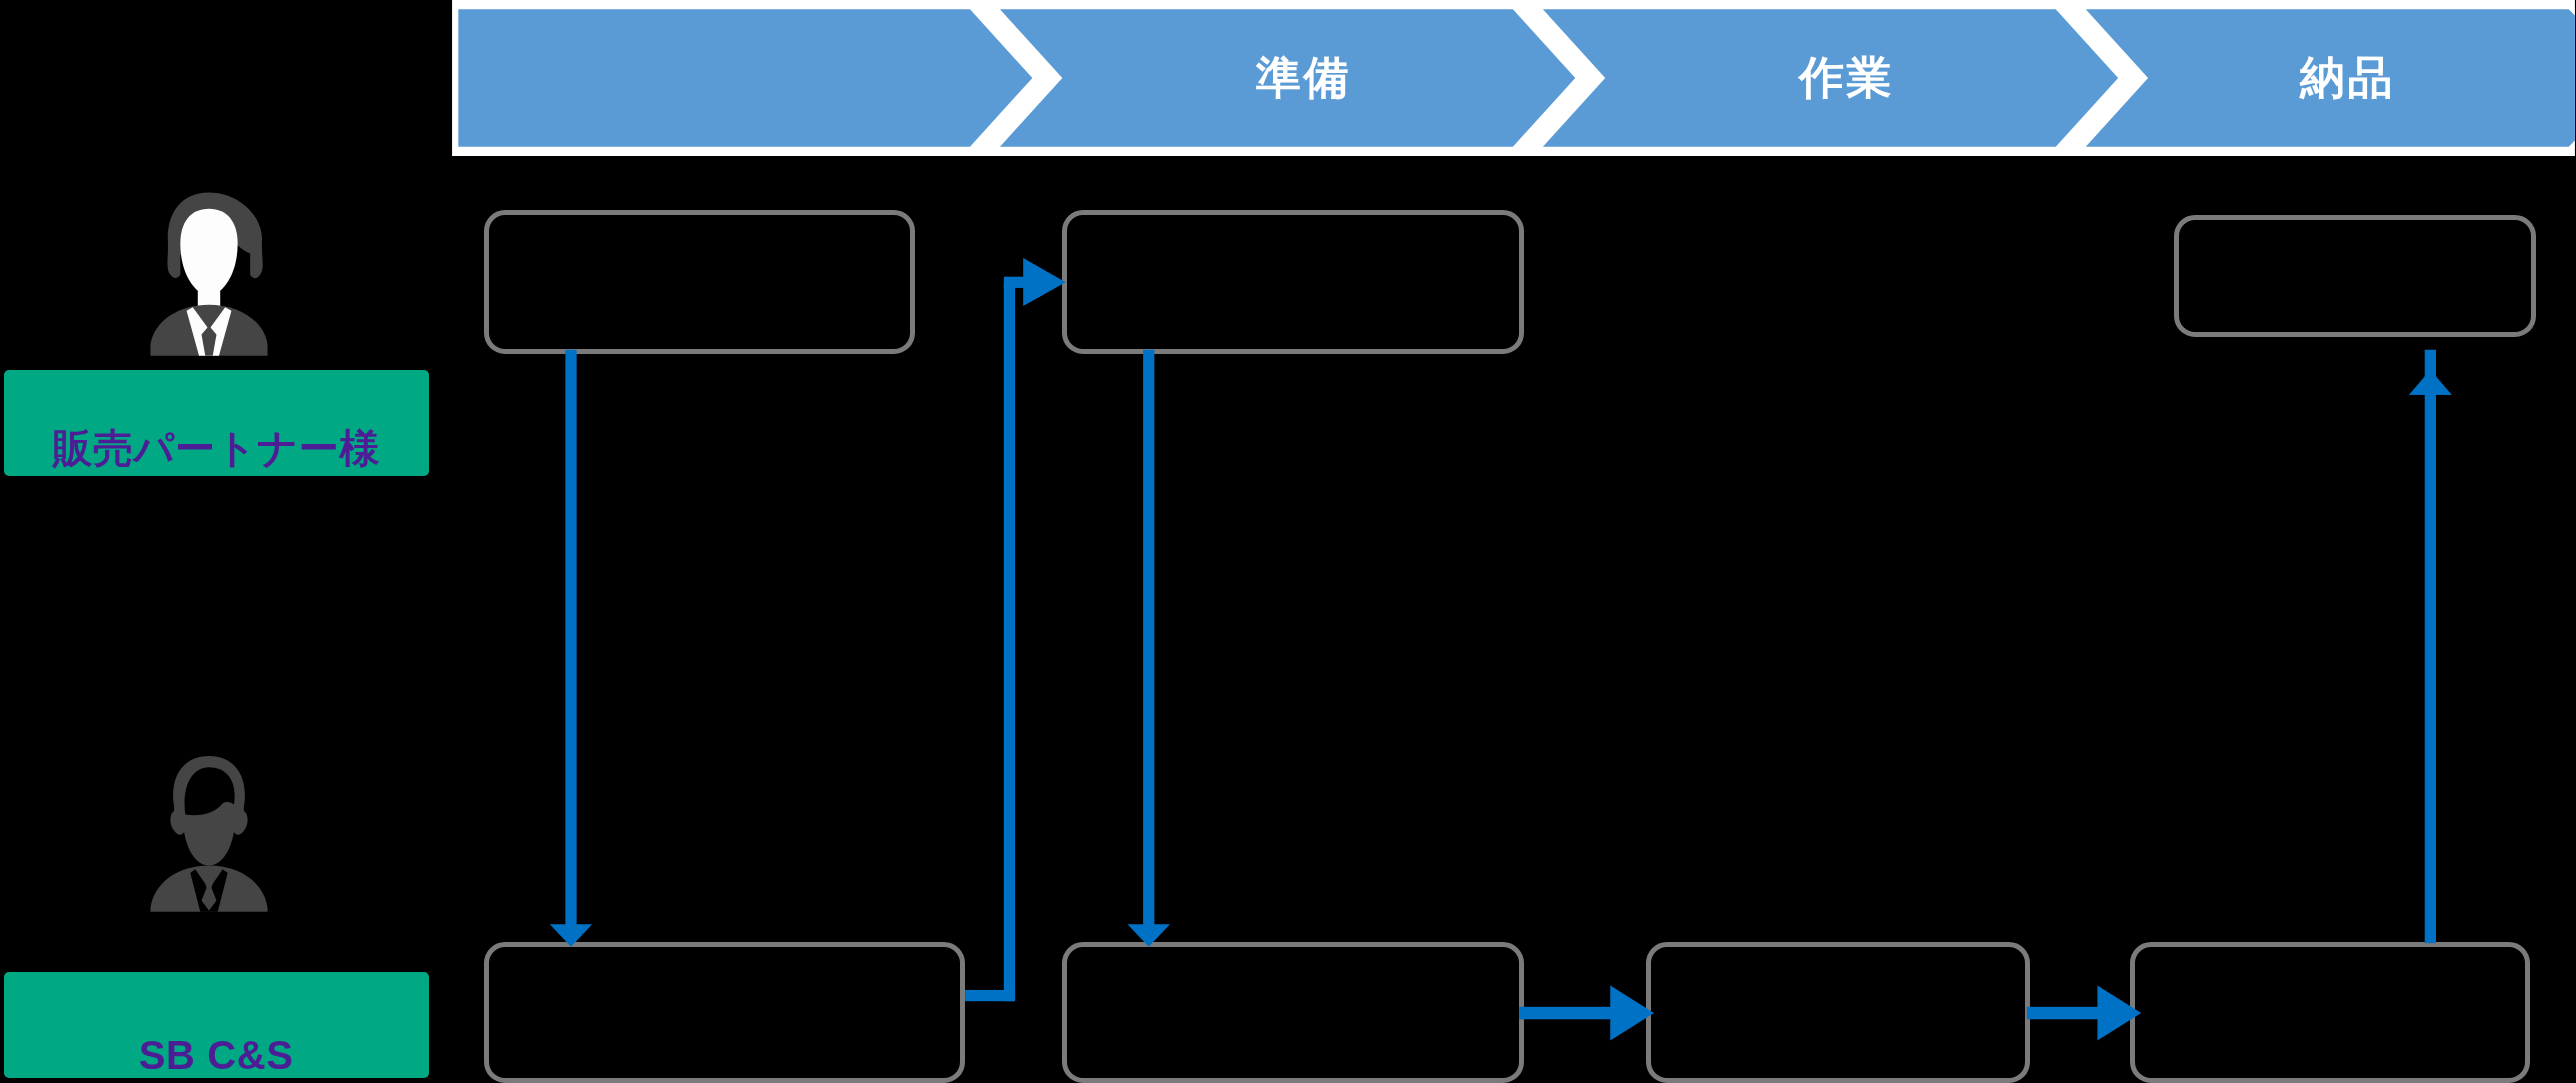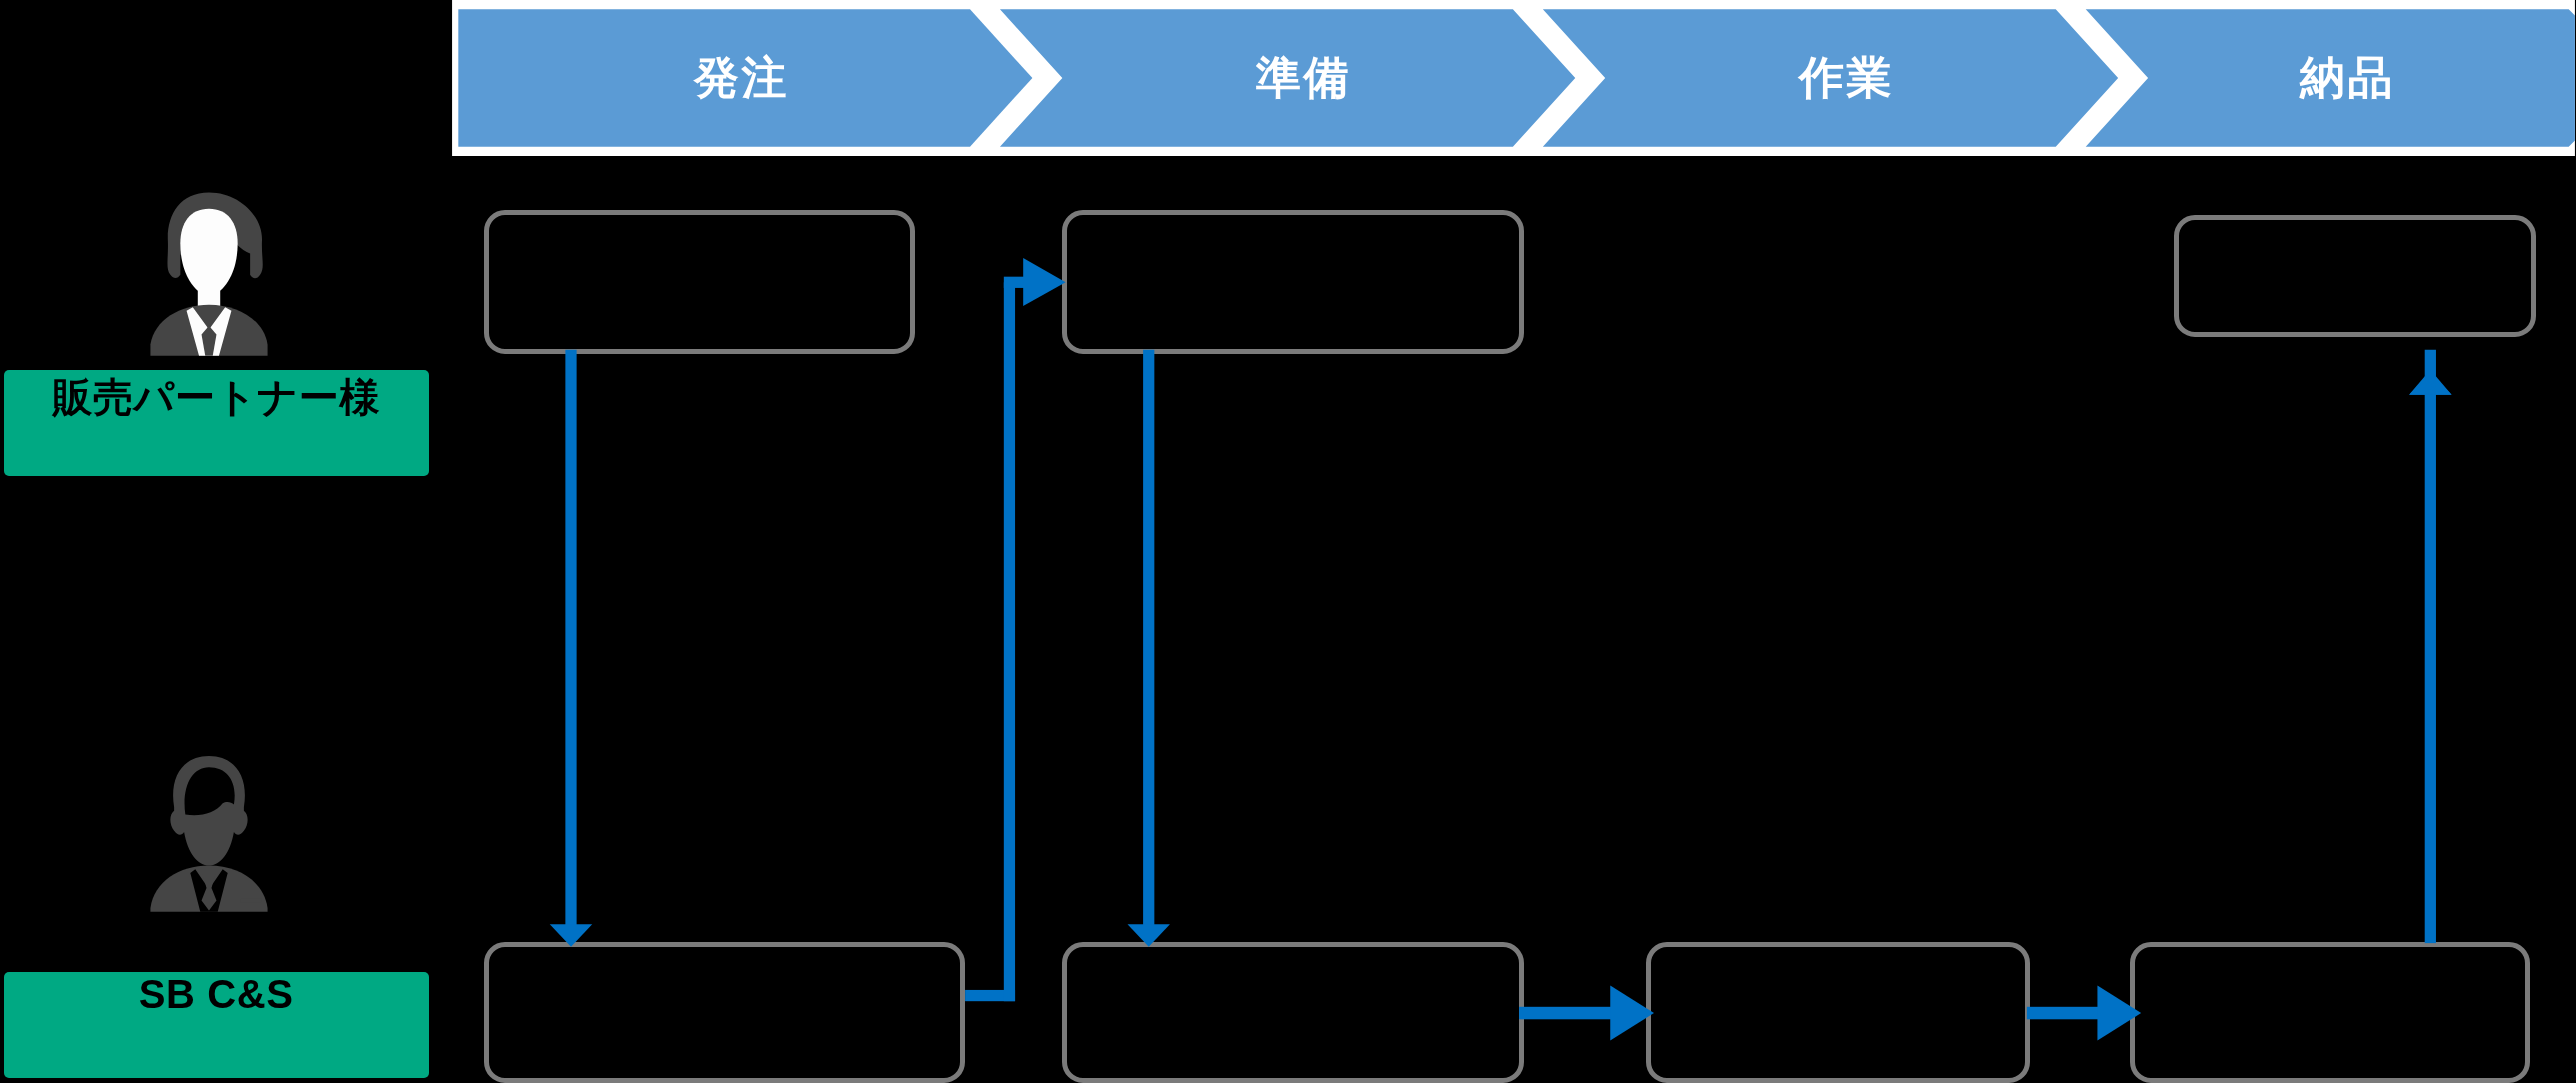--- a/index.html
+++ b/index.html
@@ -42,23 +42,23 @@
 
   
   .lane-chip {
     position: absolute;
     left: 3.7px;
     width: 425px;
     height: 106px;
     background: #00A983;
     border-radius: 5px;
     display: flex;
-    align-items: flex-start;
+    align-items: flex-end;
     justify-content: center;
-    color: #000000;
+    color: #4c1d95;
     font-size: 40px;
     font-weight: bold;
     letter-spacing: 0.6px;
     white-space: nowrap;
   }
   #lane-chip-partner { top: 370px; }
   #lane-chip-sbcs    { top: 972px; }
 
   .lane-avatar {
     position: absolute;
@@ -99,21 +99,20 @@
 
       <path d="M 10 15 L 830 15 L 930 125 L 830 235 L 10 235 Z" fill="#5B9BD5"></path>
 
       <path d="M 878 15 L 1700 15 L 1800 125 L 1700 235 L 878 235 L 978 125 Z" fill="#5B9BD5"></path>
 
       <path d="M 1748 15 L 2570 15 L 2670 125 L 2570 235 L 1748 235 L 1848 125 Z" fill="#5B9BD5"></path>
 
       <path d="M 2618 15 L 3392 15 L 3402 25 L 3402 225 L 3392 235 L 2618 235 L 2718 125 Z" fill="#5B9BD5"></path>
     </svg>
 
-    <div class="phase-label" style="left:0px;   width:581px;">発注</div>
     <div class="phase-label" style="left:581px; width:543px;">準備</div>
     <div class="phase-label" style="left:1668px;width:457px;">納品</div>
     <div class="phase-label" style="left:1124px;width:543px;">作業</div>
   </div>
 
   <div class="lane-avatar" id="avatar-partner">
     <svg width="162" height="175" viewBox="0 0 260 280" xmlns="http://www.w3.org/2000/svg">
 
       <path d="M130 18 C 82 18 62 56 64 96 C 65 124 60 140 68 150 C 74 158 80 156 84 150
                L 84 118 C 110 112 140 96 152 74 C 166 96 182 110 196 116 L 196 150

